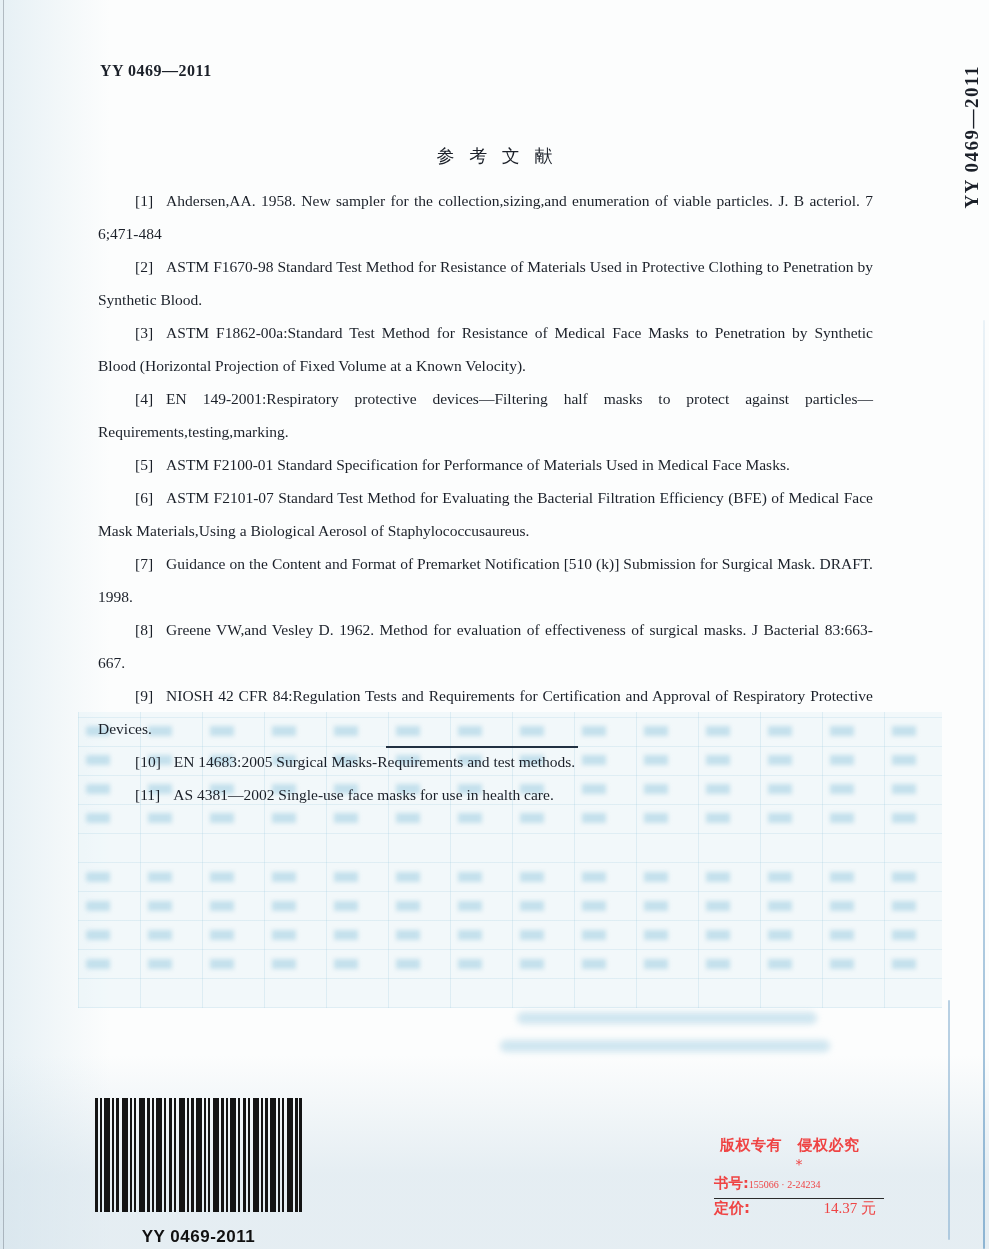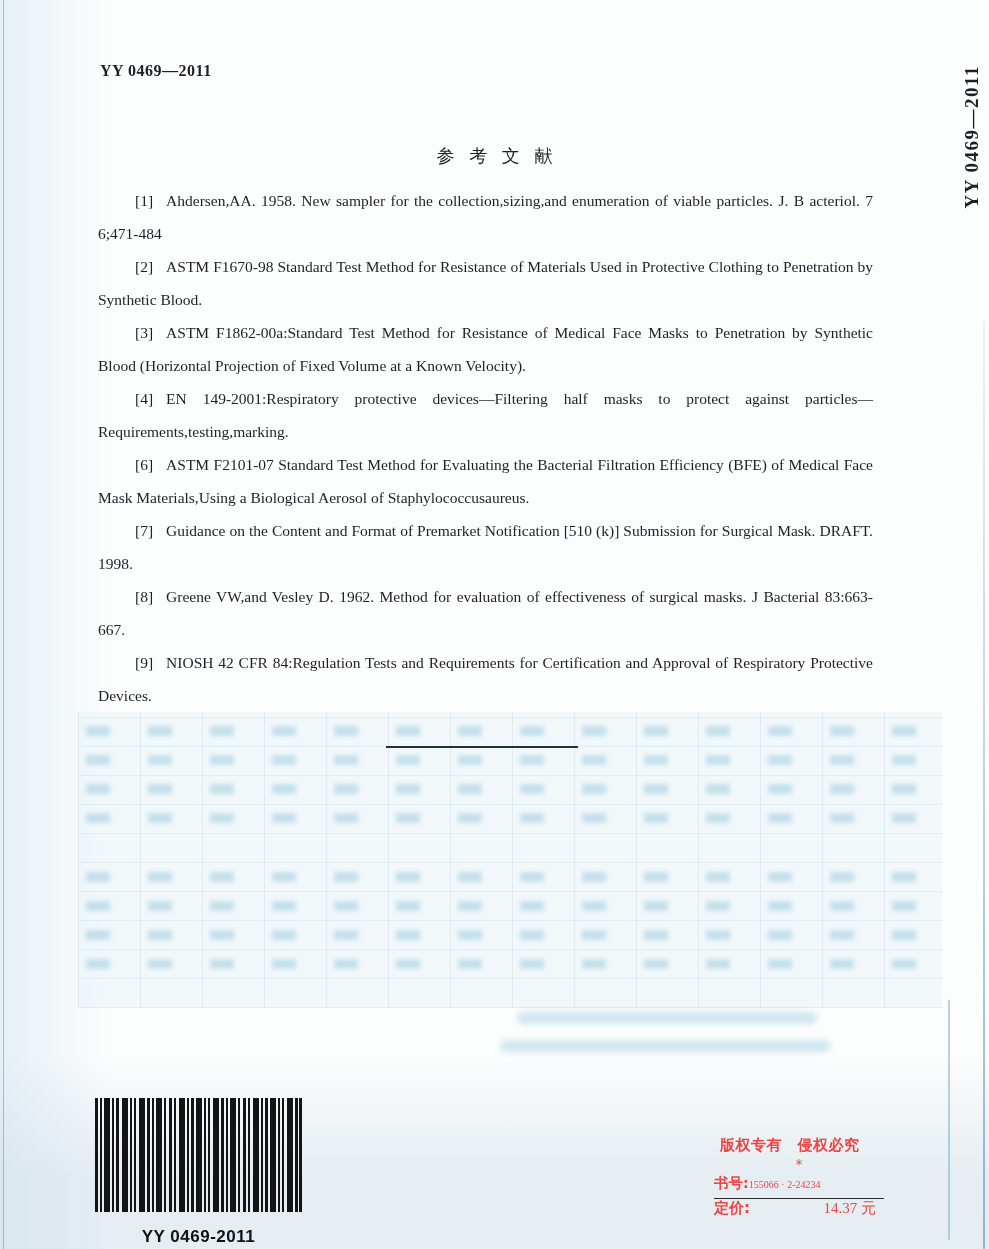--- a/index.html
+++ b/index.html
@@ -83,24 +83,27 @@
   <span>YY 0469—2011</span>
 </div>
 
 <div class="bib-title">参 考 文 献</div>
 
 <div class="refs">
   <p><span>[1]</span><span class="ref-gap"></span><span>Ahdersen,AA. 1958. New sampler for the collection,sizing,and enumeration of viable particles. J. B acteriol. 7 6;471-484</span></p>
   <p><span>[2]</span><span class="ref-gap"></span><span>ASTM F1670-98 Standard Test Method for Resistance of Materials Used in Protective Clothing to Penetration by Synthetic Blood.</span></p>
   <p><span>[3]</span><span class="ref-gap"></span><span>ASTM F1862-00a:Standard Test Method for Resistance of Medical Face Masks to Penetration by Synthetic Blood (Horizontal Projection of Fixed Volume at a Known Velocity).</span></p>
   <p><span>[4]</span><span class="ref-gap"></span><span>EN 149-2001:Respiratory protective devices—Filtering half masks to protect against particles—Requirements,testing,marking.</span></p>
+  <p><span>[5]</span><span class="ref-gap"></span><span>ASTM F2100-01 Standard Specification for Performance of Materials Used in Medical Face Masks.</span></p>
   <p><span>[6]</span><span class="ref-gap"></span><span>ASTM F2101-07 Standard Test Method for Evaluating the Bacterial Filtration Efficiency (BFE) of Medical Face Mask Materials,Using a Biological Aerosol of Staphylococcusaureus.</span></p>
   <p><span>[7]</span><span class="ref-gap"></span><span>Guidance on the Content and Format of Premarket Notification [510 (k)] Submission for Surgical Mask. DRAFT. 1998.</span></p>
   <p><span>[8]</span><span class="ref-gap"></span><span>Greene VW,and Vesley D. 1962. Method for evaluation of effectiveness of surgical masks. J Bacterial 83:663-667.</span></p>
   <p><span>[9]</span><span class="ref-gap"></span><span>NIOSH 42 CFR 84:Regulation Tests and Requirements for Certification and Approval of Respiratory Protective Devices.</span></p>
+  <p><span>[10]</span><span class="ref-gap"></span><span>EN 14683:2005 Surgical Masks-Requirements and test methods.</span></p>
+  <p><span>[11]</span><span class="ref-gap"></span><span>AS 4381—2002 Single-use face masks for use in health care.</span></p>
 </div>
 
 <div class="end-rule"></div>
 
 <div class="barcode-wrap">
   <svg width="207" height="114" viewBox="0 0 207 114" aria-hidden="true">
     <g fill="#141414">
       <rect x="0" y="0" width="3" height="114"></rect>
         <rect x="5" y="0" width="2" height="114"></rect>
       <rect x="9" y="0" width="6" height="114"></rect>

